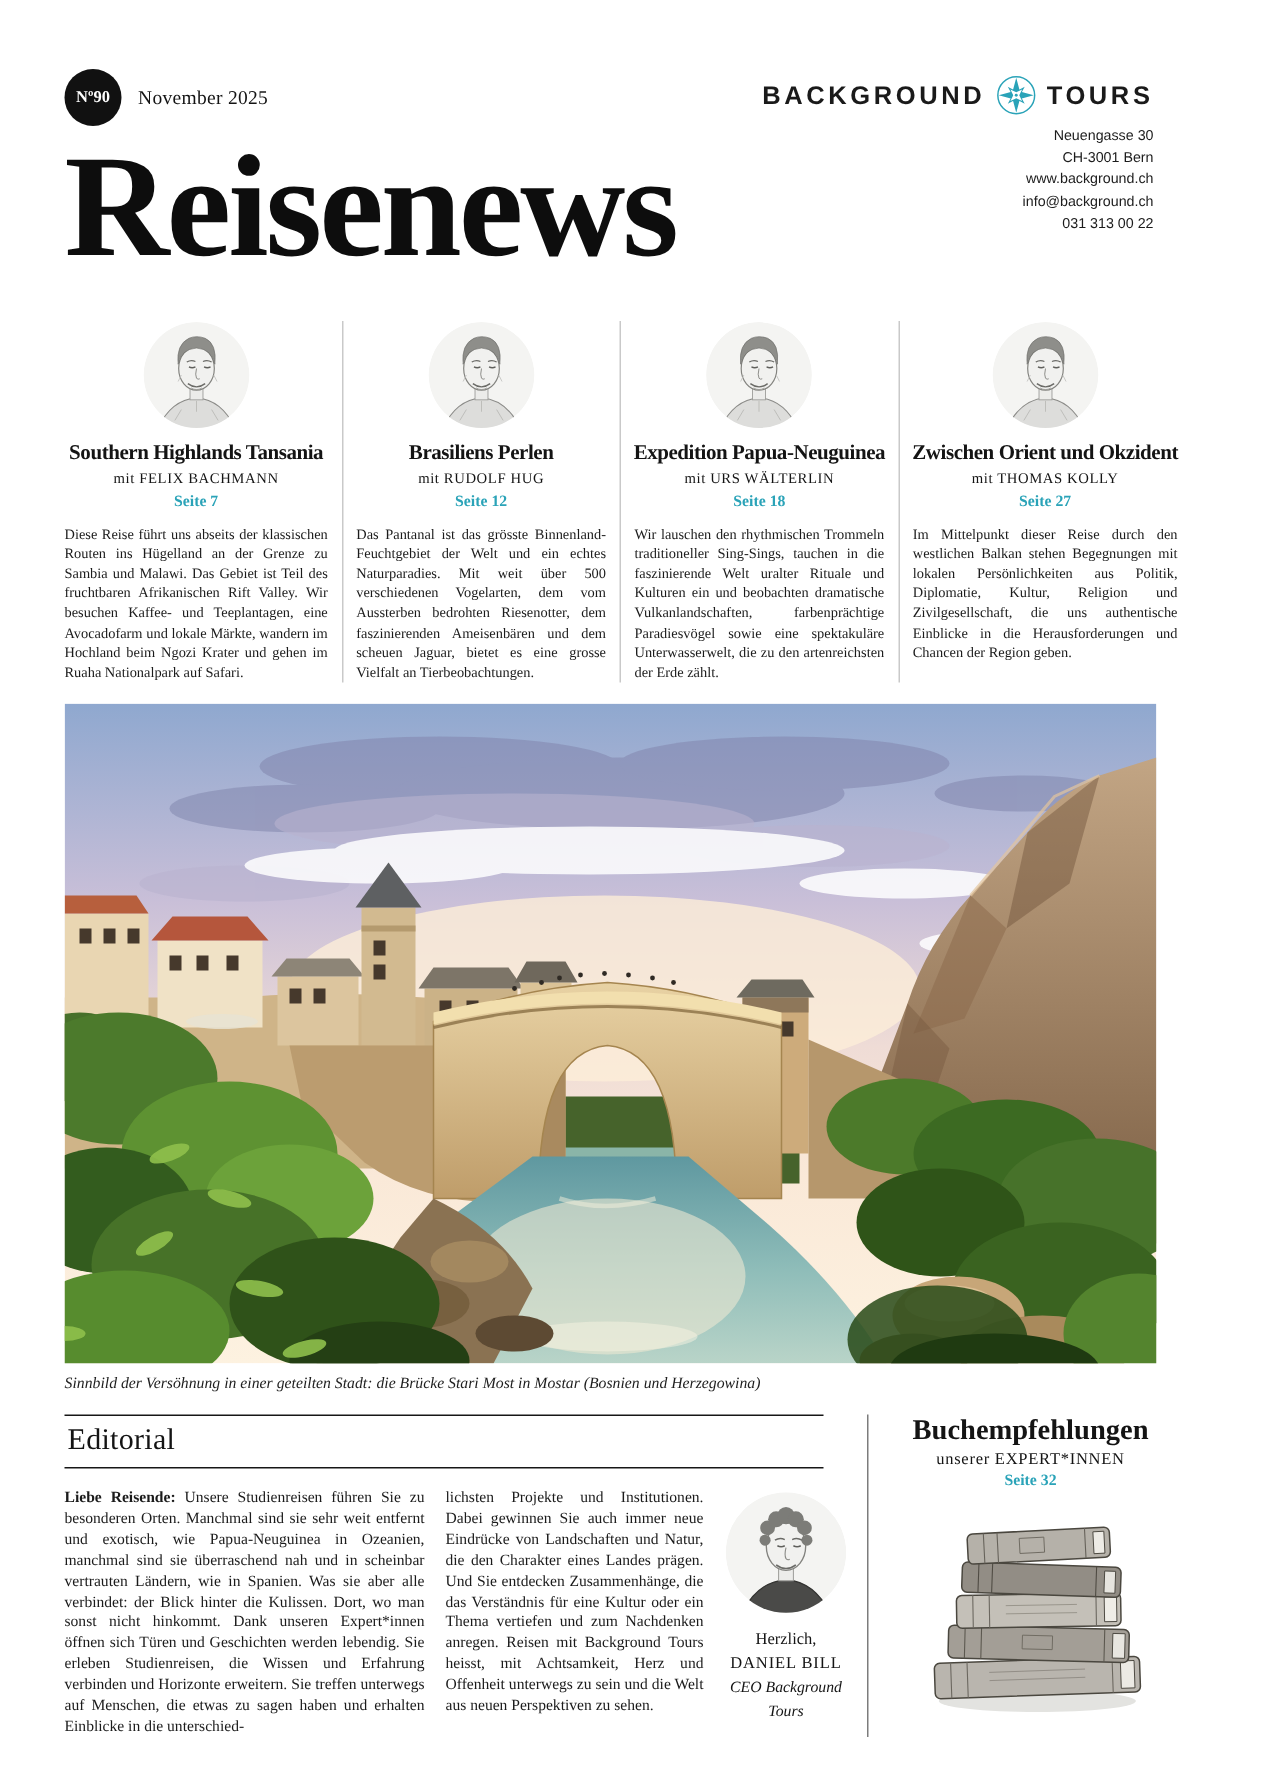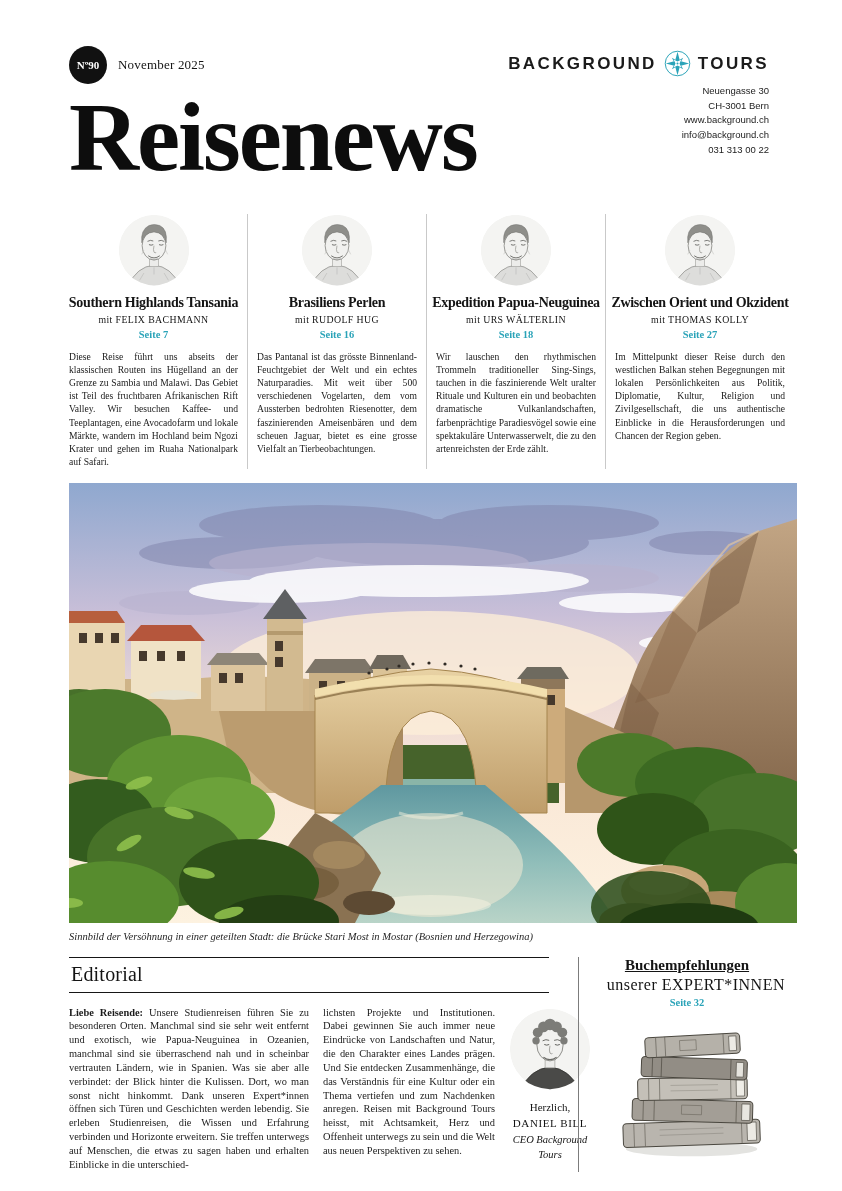--- a/index.html
+++ b/index.html
@@ -1,17 +1,17 @@
 <!DOCTYPE html>
 <html><head>
 <meta charset="utf-8">
 <style>
   html,body{margin:0;padding:0;background:#ffffff;}
   body{width:842px;height:1191px;font-family:"Liberation Serif",serif;color:#141414;}
-  .page{position:relative;width:842px;height:1191px;box-sizing:border-box;padding:46px 57px 0 69px;overflow:hidden;}
+  .page{position:relative;width:842px;height:1191px;box-sizing:border-box;padding:46px 57px 0 43px;overflow:hidden;}
 
   
   .header{position:relative;height:40px;}
   .issue-row{display:flex;align-items:center;gap:11px;}
   .issue-badge{width:38px;height:38px;border-radius:50%;background:#111;color:#fff;
     display:flex;align-items:center;justify-content:center;font-size:11px;font-weight:bold;
     font-family:"Liberation Serif",serif;}
   .issue-date{font-size:13px;font-weight:500;letter-spacing:.2px;}
   .brand-block{position:absolute;top:4px;right:16px;text-align:right;}
   .brand-row{display:flex;align-items:center;gap:7px;justify-content:flex-end;
@@ -50,22 +50,22 @@
   .ed-text{font-size:10.4px;line-height:1.33;text-align:justify;color:#1b1b1b;margin:0;}
   .ed-lead{font-weight:bold;}
   .signoff{text-align:center;padding-top:2px;}
   .signoff .portrait{width:82px;height:82px;margin-bottom:10px;}
   .sign-line1,.sign-line2{font-size:11px;line-height:1.45;}
   .sign-line2{letter-spacing:.6px;}
   .sign-line3{font-size:10.5px;font-style:italic;line-height:1.5;}
 
   
   .sidebar{flex:0 0 196px;border-left:1px solid #7c7c7c;padding-left:10px;box-sizing:content-box;text-align:center;}
-  .sb-title{font-size:15px;font-weight:bold;text-decoration:underline;}
-  .sb-sub{font-size:16px;letter-spacing:.5px;margin-top:2px;text-align:right;}
+  .sb-title{font-size:19px;font-weight:bold;}
+  .sb-sub{font-size:11px;letter-spacing:.5px;margin-top:2px;}
   .sb-ref{font-size:10.5px;font-weight:bold;color:#2aa3b8;margin-top:3px;}
   .books{width:172px;height:146px;margin-top:6px;}
 </style>
 </head>
 <body>
 
 <svg width="0" height="0" style="position:absolute" aria-hidden="true">
   <defs>
     <clipPath id="pclip">
         <circle cx="50" cy="50" r="49"></circle>
@@ -152,21 +152,21 @@
       <div class="page-ref">Seite 7</div>
       <div class="tour-body">Diese Reise führt uns abseits der klassischen Routen ins Hügelland an der Grenze zu Sambia und Malawi. Das Gebiet ist Teil des fruchtbaren Afrikanischen Rift Valley. Wir besuchen Kaffee- und Teeplantagen, eine Avocadofarm und lokale Märkte, wandern im Hochland beim Ngozi Krater und gehen im Ruaha Nationalpark auf Safari.</div>
     </div>
 
     <div class="tour">
       <svg class="portrait">
           <use href="#portrait-sketch"></use>
         </svg>
       <div class="tour-title">Brasiliens Perlen</div>
       <div class="tour-byline">mit RUDOLF HUG</div>
-      <div class="page-ref">Seite 16</div>
+      <div class="page-ref">Seite 12</div>
       <div class="tour-body">Das Pantanal ist das grösste Binnenland-Feuchtgebiet der Welt und ein echtes Naturparadies. Mit weit über 500 verschiedenen Vogelarten, dem vom Aussterben bedrohten Riesenotter, dem faszinierenden Ameisenbären und dem scheuen Jaguar, bietet es eine grosse Vielfalt an Tierbeobachtungen.</div>
     </div>
 
     <div class="tour">
       <svg class="portrait">
           <use href="#portrait-sketch"></use>
         </svg>
       <div class="tour-title">Expedition Papua-Neuguinea</div>
       <div class="tour-byline">mit URS WÄLTERLIN</div>
       <div class="page-ref">Seite 18</div>

